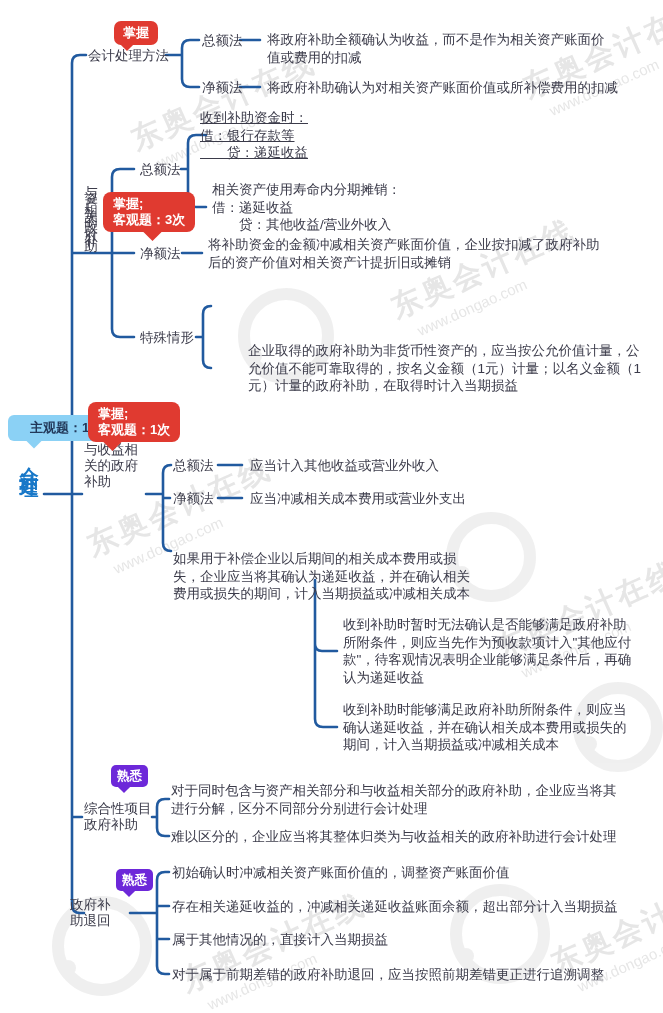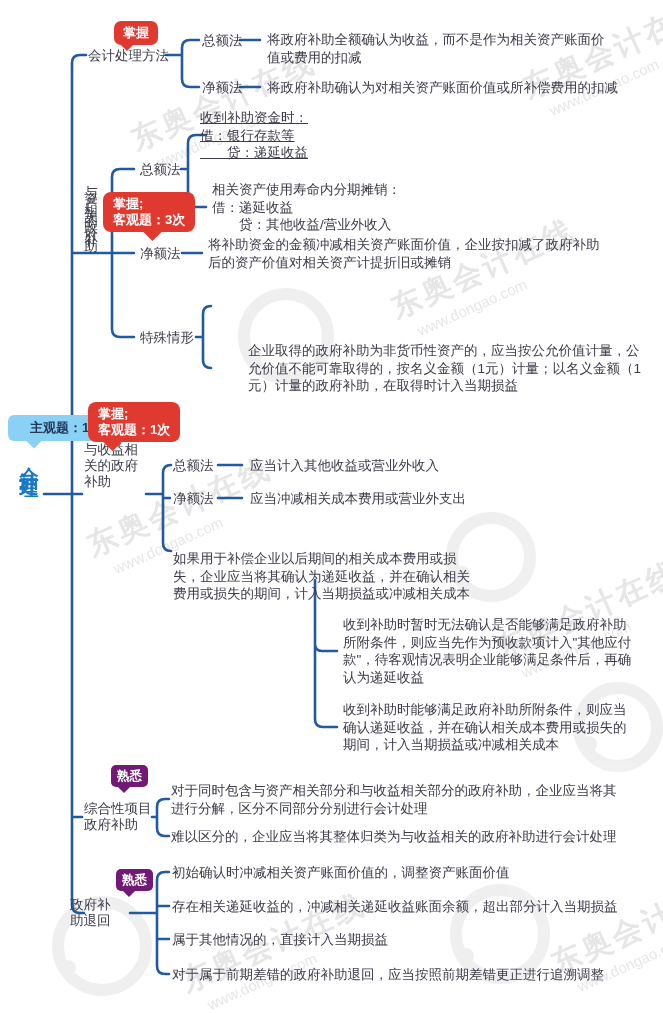--- a/index.html
+++ b/index.html
@@ -24,21 +24,21 @@
               font-size:19px; font-weight:bold; color:#1878c8; letter-spacing:4px; z-index:2; }
   .b2-lbl { letter-spacing:6px; }
   .node-multi { line-height:16px; }
   
   .badge { position:absolute; z-index:3; font-weight:bold; font-size:13px; line-height:16px;
            border-radius:7px; white-space:pre-line; }
   .badge:after { content:""; position:absolute; background:inherit; transform:rotate(45deg); z-index:-1; }
   .badge-red    { background:#e03a30; color:#ffffff; padding:4px 9px; }
   .badge-red1   { background:#e03a30; color:#ffffff; padding:4px 10px; border-radius:8px; }
   .badge-blue   { background:#8bd1f5; color:#22395a; padding:5px 22px; border-radius:6px; }
-  .badge-purple { background:#701a75; color:#ffffff; padding:3px 6px; font-size:12.5px; border-radius:5px; }
+  .badge-purple { background:#6d28d9; color:#ffffff; padding:3px 6px; font-size:12.5px; border-radius:5px; }
   .tail-sm:after  { width:10px; height:10px; left:8px;  bottom:-4px; }
   .tail-md:after  { width:12px; height:12px; left:20px; bottom:-5px; }
   .tail-lg:after  { width:15px; height:15px; left:42px; bottom:-6px; }
   .tail-lg2:after { width:15px; height:15px; left:17px; bottom:-6px; }
 </style>
 </head>
 <body>
 
 <div id="canvas">
 

